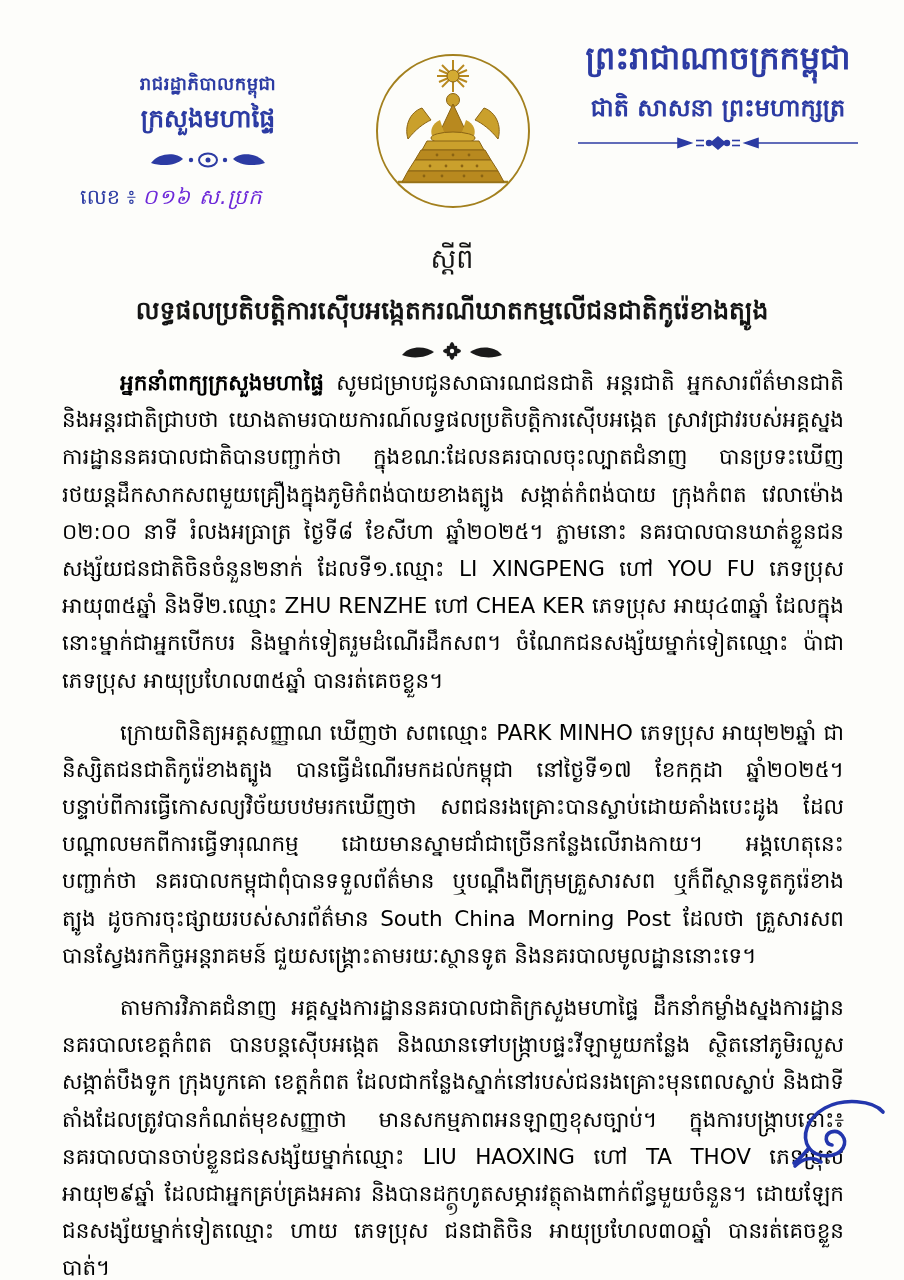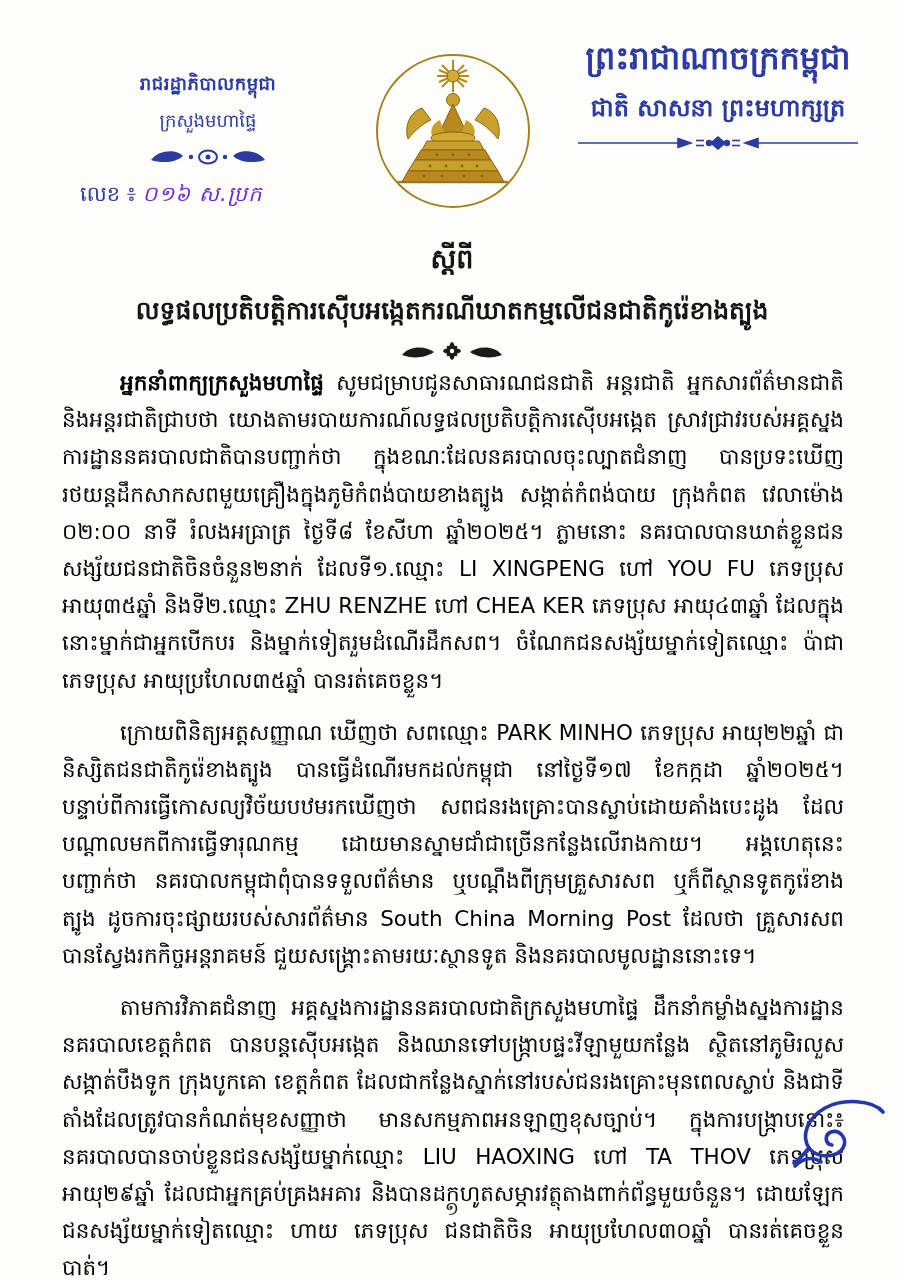--- a/index.html
+++ b/index.html
@@ -8,33 +8,33 @@
     width:904px;height:1280px;
     background:#fdfdfa;
     font-family:"DejaVu Sans","Liberation Sans",sans-serif;
     color:#161616;
     overflow:hidden;
     box-shadow:0 0 6px rgba(0,0,0,.25);
   }
   
   .hdr-left{position:absolute;left:58px;top:72px;width:300px;text-align:center;color:#2c3ba3;}
   .hdr-left .l1{font-size:18px;font-weight:bold;letter-spacing:.5px;}
-  .hdr-left .l2{font-size:18px;font-weight:normal;margin-top:10px;}
+  .hdr-left .l2{font-size:25px;font-weight:bold;margin-top:4px;}
   .hdr-left .flourish{margin-top:10px;}
   .ref-line{margin-top:8px;font-size:21px;color:#2c3ba3;text-align:left;padding-left:22px;}
   .ref-line .hand{font-style:italic;color:#6d28d9;letter-spacing:1px;}
   .emblem{position:absolute;left:372px;top:46px;width:162px;height:170px;}
   .hdr-right{position:absolute;left:548px;top:38px;width:340px;text-align:center;color:#2c3ba3;}
   .hdr-right .r1{font-size:32px;font-weight:bold;}
   .hdr-right .r2{font-size:24px;font-weight:bold;margin-top:8px;}
   .hdr-right .divider{margin-top:6px;}
   
   .title-block{position:absolute;top:230px;left:0;width:100%;text-align:center;color:#141414;}
   .title-block .t1{font-size:28px;font-weight:bold;}
-  .title-block .t2{font-size:27px;font-weight:bold;margin-top:12px;}
+  .title-block .t2{font-size:27px;font-weight:normal;margin-top:12px;}
   .title-block .t3{font-size:25px;font-weight:bold;margin-top:14px;}
   .title-block .orn{margin-top:6px;}
   
   .body-block{position:absolute;top:364px;left:62px;width:782px;}
   .body-block p{
     margin:0 0 15px 0;
     font-size:21.5px;line-height:1.73;
     text-align:justify;text-indent:58px;
     color:#000000;
   }

